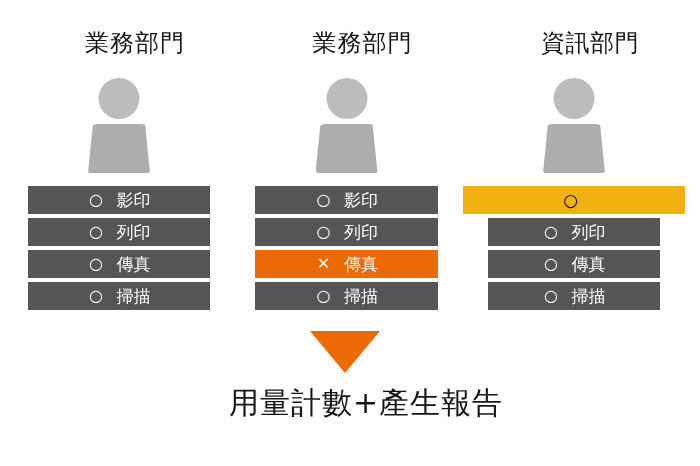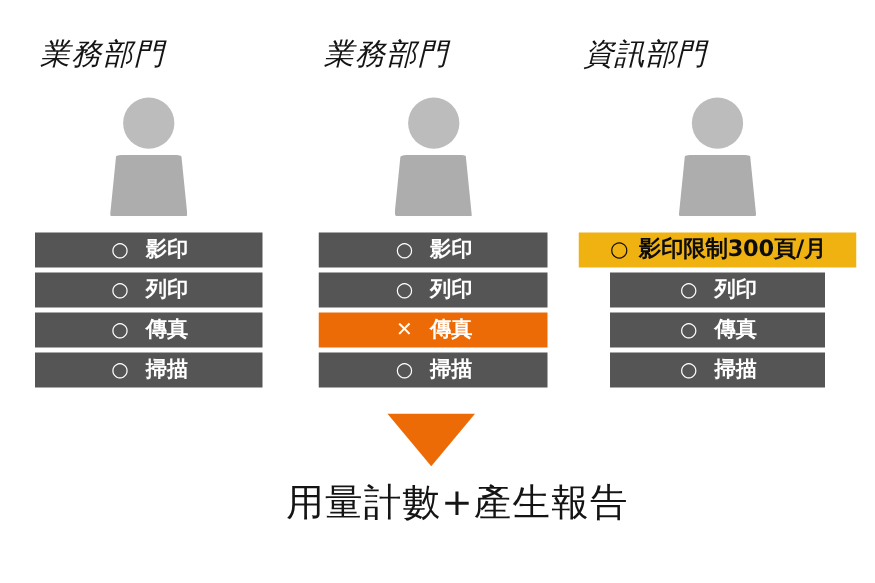--- a/index.html
+++ b/index.html
@@ -29,29 +29,29 @@
     top: 0;
     height: 330px;
   }
   .col-1 { left: 28px;  width: 182px; }
   .col-2 { left: 255px; width: 183px; }
   .col-3 { left: 463px; width: 222px; }
 
   .dept-title {
     position: absolute;
     top: 28px;
-    left: 4px;
+    left: 16px;
     width: 100%;
+    text-align: center;
     font-size: 24px;
     line-height: 30px;
     font-weight: 400;
     letter-spacing: 1px;
     color: #141414;
     white-space: nowrap;
-    font-style: italic;
   }
   .col-3 .dept-title { letter-spacing: 0.5px; }
 
   
   .person-icon {
     position: absolute;
     top: 78px;
     left: 50%;
     transform: translateX(-50%);
     width: 62px;
@@ -127,21 +127,21 @@
     font-size: 16px;
     line-height: 1;
     margin-right: 12px;
     flex: 0 0 auto;
   }
   .option-row.state-limited .mark {
     margin-right: 7px;
     font-weight: bold;
     font-size: 17px;
   }
-  .option-label { flex: 0 0 auto; font-weight: bold; }
+  .option-label { flex: 0 0 auto; }
 
   
   .flow-arrow {
     position: absolute;
     left: 310px;
     top: 331px;
     width: 70px;
     height: 42px;
   }
   .flow-arrow .tri {
@@ -232,21 +232,20 @@
     <div class="dept-title">資訊部門</div>
 
     <div class="person-icon">
       <div class="person-head"></div>
       <div class="person-body"></div>
     </div>
 
     <div class="option-list">
       <div class="option-row state-limited">
         <span class="mark">○</span>
-        <span class="option-label">影印限制300頁/月</span>
       </div>
       <div class="option-row inset">
         <span class="mark">○</span>
         <span class="option-label">列印</span>
       </div>
       <div class="option-row inset">
         <span class="mark">○</span>
         <span class="option-label">傳真</span>
       </div>
       <div class="option-row inset">

